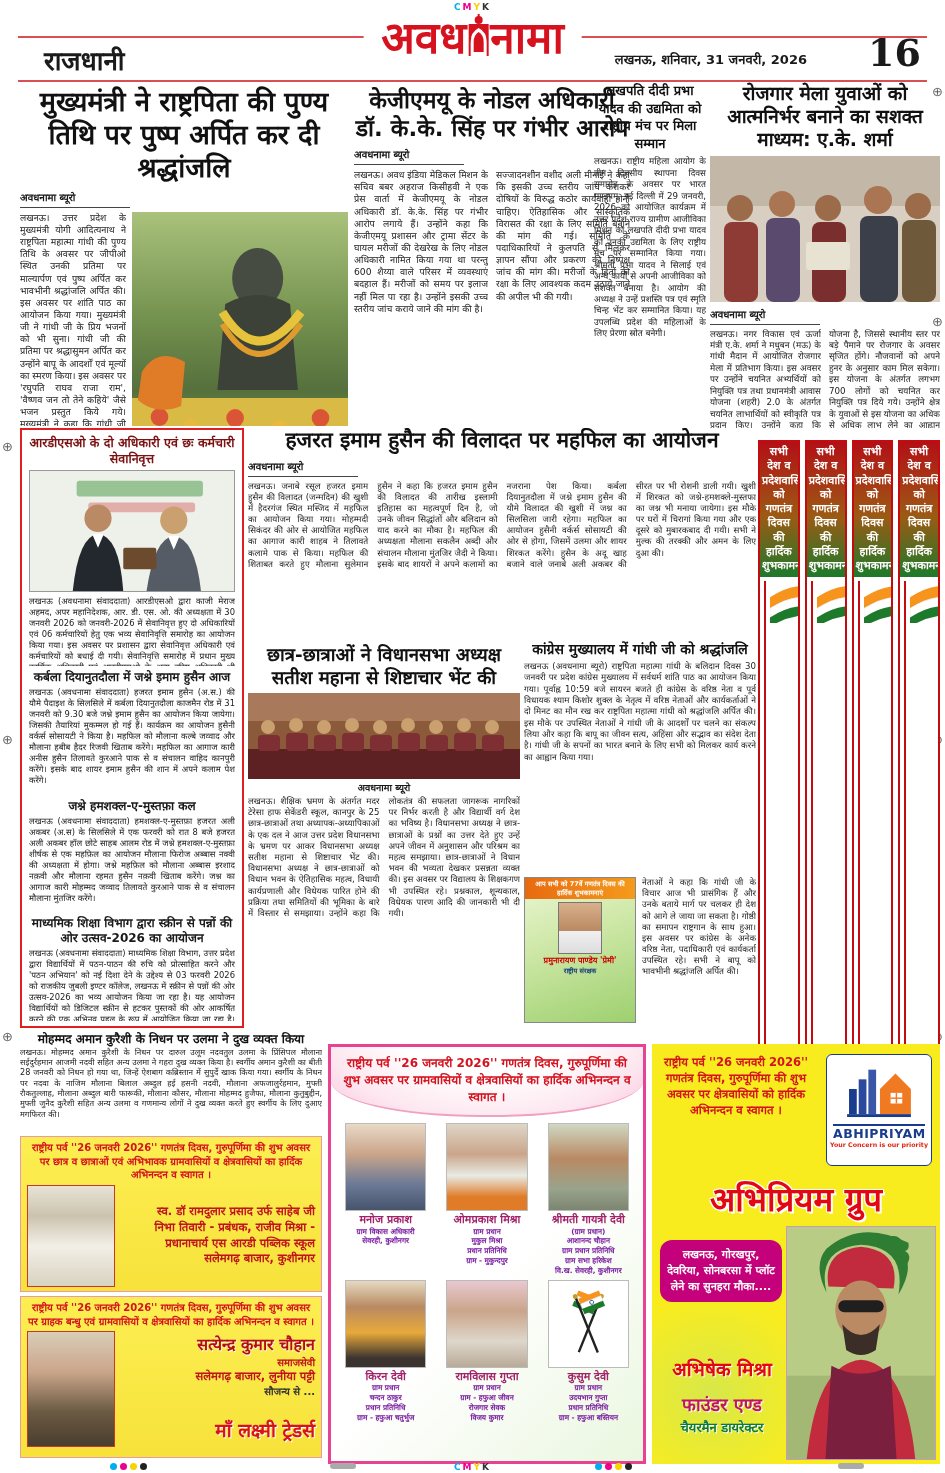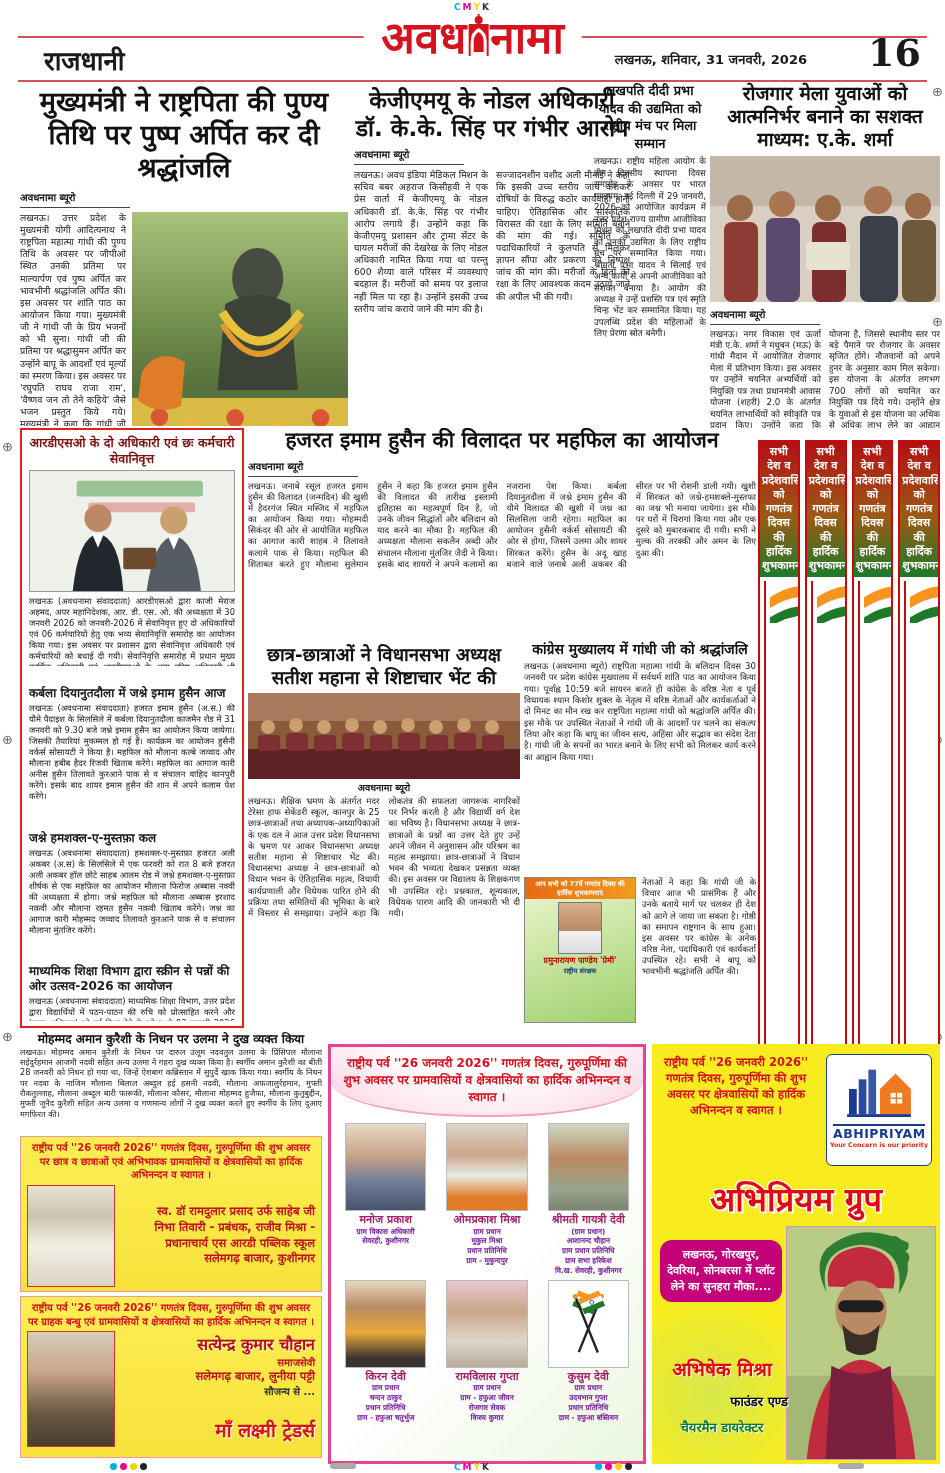--- a/index.html
+++ b/index.html
@@ -23,21 +23,21 @@
   .masthead{position:absolute;left:50%;transform:translateX(-50%);top:-16px;background:#fff;
             padding:0 18px;display:flex;align-items:flex-start;gap:1px;}
   .mh-text{font-size:44px;line-height:1.1;font-weight:bold;color:#d5121e;}
   .dateline{position:absolute;right:120px;top:20px;font-size:13px;font-weight:bold;}
   .page-number{position:absolute;right:6px;top:0px;font-size:38px;font-weight:bold;font-family:"DejaVu Serif",serif;}
   
   .art{position:absolute;overflow:hidden;}
   .hl{font-weight:bold;text-align:center;line-height:1.22;color:#111;}
   .byline{font-size:10px;font-weight:bold;width:110px;border-bottom:1.5px solid #444;padding-bottom:3px;margin:5px 0 4px 0;}
   .body-txt{font-size:9.2px;line-height:1.32;text-align:justify;color:#222;overflow:hidden;}
-  .subhead{font-size:12px;font-weight:bold;margin:20px 0 2px 0;line-height:1.25;}
+  .subhead{font-size:12px;font-weight:bold;text-align:center;margin:4px 0 2px 0;line-height:1.25;}
   .photo{position:relative;overflow:hidden;background:#ccc;}
   .photo svg{display:block;width:100%;height:100%;}
   
   .art-lead{left:20px;top:86px;width:328px;height:340px;}
   .art-lead .hl{font-size:27px;}
   .lead-flex{display:flex;gap:6px;}
   .lead-flex .body-txt{width:106px;height:238px;}
   .lead-photo{flex:1;height:238px;}
   
   .art-kgmu{left:354px;top:86px;width:276px;height:340px;}
@@ -141,21 +141,21 @@
          border-radius:6px;text-align:center;padding-top:5px;}
   .alogotext{font-size:12.5px;font-weight:bold;color:#1a3c8f;letter-spacing:0.5px;border-top:2px solid #1a3c8f;margin:2px 6px 0 6px;}
   .alogotag{font-size:6.3px;font-weight:bold;color:#e02313;}
   .abrand{position:absolute;left:0;right:0;top:132px;text-align:center;font-size:33px;font-weight:bold;color:#e30613;
           text-shadow:2px 2px 0 #fff,-1px -1px 0 #fff,1px -1px 0 #fff,-1px 1px 0 #fff;}
   .aoffer{position:absolute;left:8px;top:196px;width:122px;background:#c4007a;color:#fff;font-size:11px;
           font-weight:bold;border-radius:12px;padding:7px 5px;text-align:center;line-height:1.45;}
   .aphoto{position:absolute;right:4px;top:182px;width:150px;height:234px;border:1px solid #c9b; }
   .aname{position:absolute;left:4px;top:312px;width:132px;text-align:center;font-size:19px;font-weight:bold;
          color:#e30613;text-shadow:1px 1px 0 #fff;}
-  .arole1{position:absolute;left:4px;top:348px;width:132px;text-align:right;font-size:13px;font-weight:bold;color:#000000;text-shadow:1px 1px 0 #fff;}
+  .arole1{position:absolute;left:4px;top:348px;width:132px;text-align:center;font-size:18px;font-weight:bold;color:#be185d;text-shadow:1px 1px 0 #fff;}
   .arole2{position:absolute;left:4px;top:374px;width:132px;text-align:center;font-size:13px;font-weight:bold;color:#0b7a3c;text-shadow:1px 1px 0 #fff;}
 </style>
 </head>
 <body>
 
 <div id="page">
 
   <div class="cmyk cmyk-top">
     <span class="c-c">C</span><span class="c-m">M</span><span class="c-y">Y</span><span class="c-k">K</span>
   </div>

